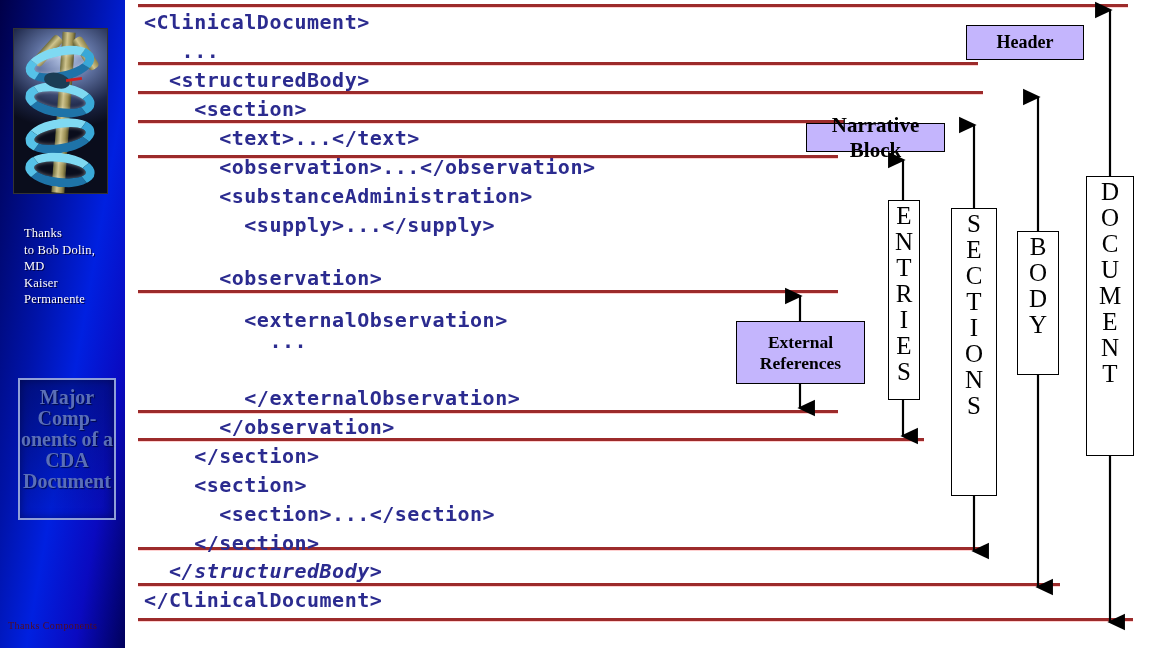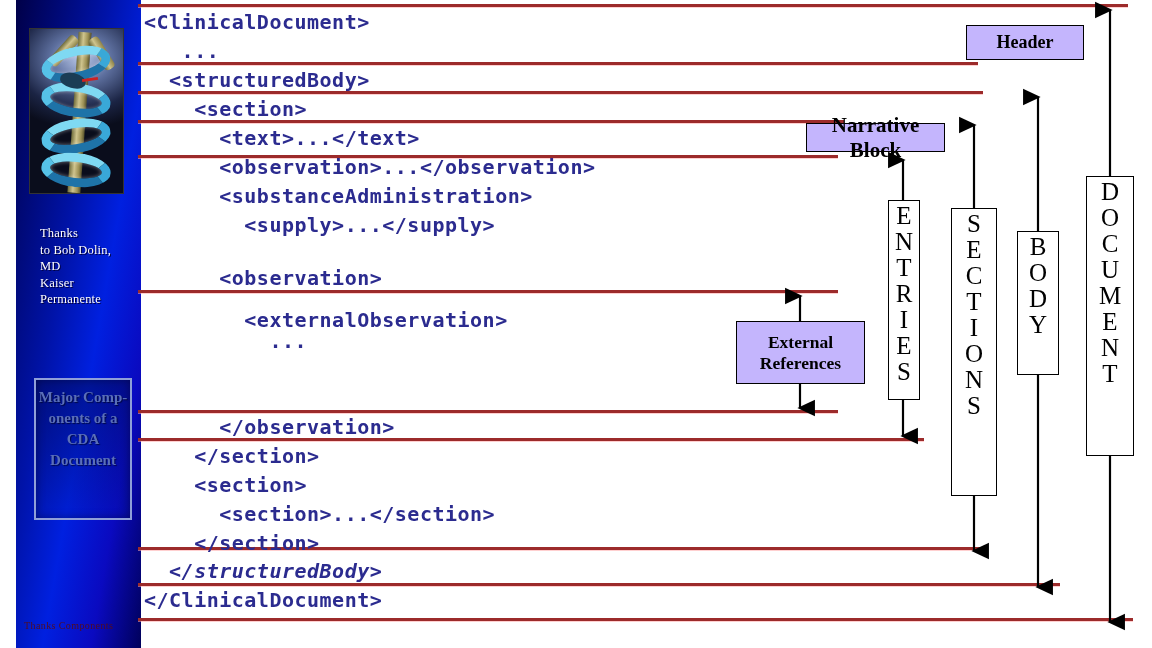--- a/index.html
+++ b/index.html
@@ -12,21 +12,21 @@
   #slide {
     position: relative;
     width: 1152px; height: 648px;
     background: #ffffff;
     overflow: hidden;
   }
 
   
   #sidebar {
     position: absolute;
-    left: 16px; top: 0;
+    left: 0; top: 0;
     width: 131px; height: 648px;
     background: linear-gradient(100deg, #000048 0%, #0013a8 38%, #0020e0 58%, #0a0ac0 78%, #000055 100%);
     border-right: 3px solid #ffffff;
   }
   #sidebar-accent {
     position: absolute;
     right: 0; top: 0;
     width: 3px; height: 648px;
     background: #ffffff;
   }
@@ -103,21 +103,21 @@
     background: linear-gradient(180deg, rgba(0,10,90,.55), rgba(0,25,170,.20));
     box-shadow: inset 0 0 10px rgba(0,0,0,.35);
   }
   #major-box-label {
     position: absolute;
     left: 0; right: 0; top: 7px;
     text-align: center;
     color: #5a6fb8;
     font-family: "Liberation Serif", serif;
     font-weight: bold;
-    font-size: 15px;
+    font-size: 20px;
     line-height: 21px;
     text-shadow: 1px 1px 1px rgba(0,0,0,.55);
   }
   #footer-note {
     position: absolute;
     left: 8px; bottom: 17px;
     color: #5a0c12;
     font-family: "Liberation Serif", serif;
     font-size: 10px;
     letter-spacing: .4px;
@@ -240,20 +240,21 @@
     <div class="code-line" style="top:68px;">  &lt;structuredBody&gt;</div>
     <div class="code-line" style="top:97px;">    &lt;section&gt;</div>
     <div class="code-line" style="top:126px;">      &lt;text&gt;...&lt;/text&gt;</div>
     <div class="code-line" style="top:184px;">      &lt;substanceAdministration&gt;</div>
     <div class="code-line" style="top:155px;">      &lt;observation&gt;...&lt;/observation&gt;</div>
     <div class="code-line" style="top:213px;">        &lt;supply&gt;...&lt;/supply&gt;</div>
     <div class="code-line" style="top:254px;margin-top:12px;">      &lt;observation&gt;</div>
     <div class="code-line" style="top:300px;margin-top:8px;">        &lt;externalObservation&gt;</div>
     <div class="code-line" style="top:329px;">          ...</div>
     <div class="code-line" style="top:358px;"></div>
+    <div class="code-line" style="top:386px;">        &lt;/externalObservation&gt;</div>
     <div class="code-line" style="top:415px;">      &lt;/observation&gt;</div>
     <div class="code-line" style="top:444px;">    &lt;/section&gt;</div>
     <div class="code-line" style="top:473px;">    &lt;section&gt;</div>
     <div class="code-line" style="top:502px;">      &lt;section&gt;...&lt;/section&gt;</div>
     <div class="code-line" style="top:531px;">    &lt;/section&gt;</div>
     <div class="code-line" style="top:559px;font-style:italic;">  &lt;/structuredBody&gt;</div>
     <div class="code-line" style="top:588px;">&lt;/ClinicalDocument&gt;</div>
   </div>
 
   <svg id="arrows" viewBox="0 0 1152 648">

